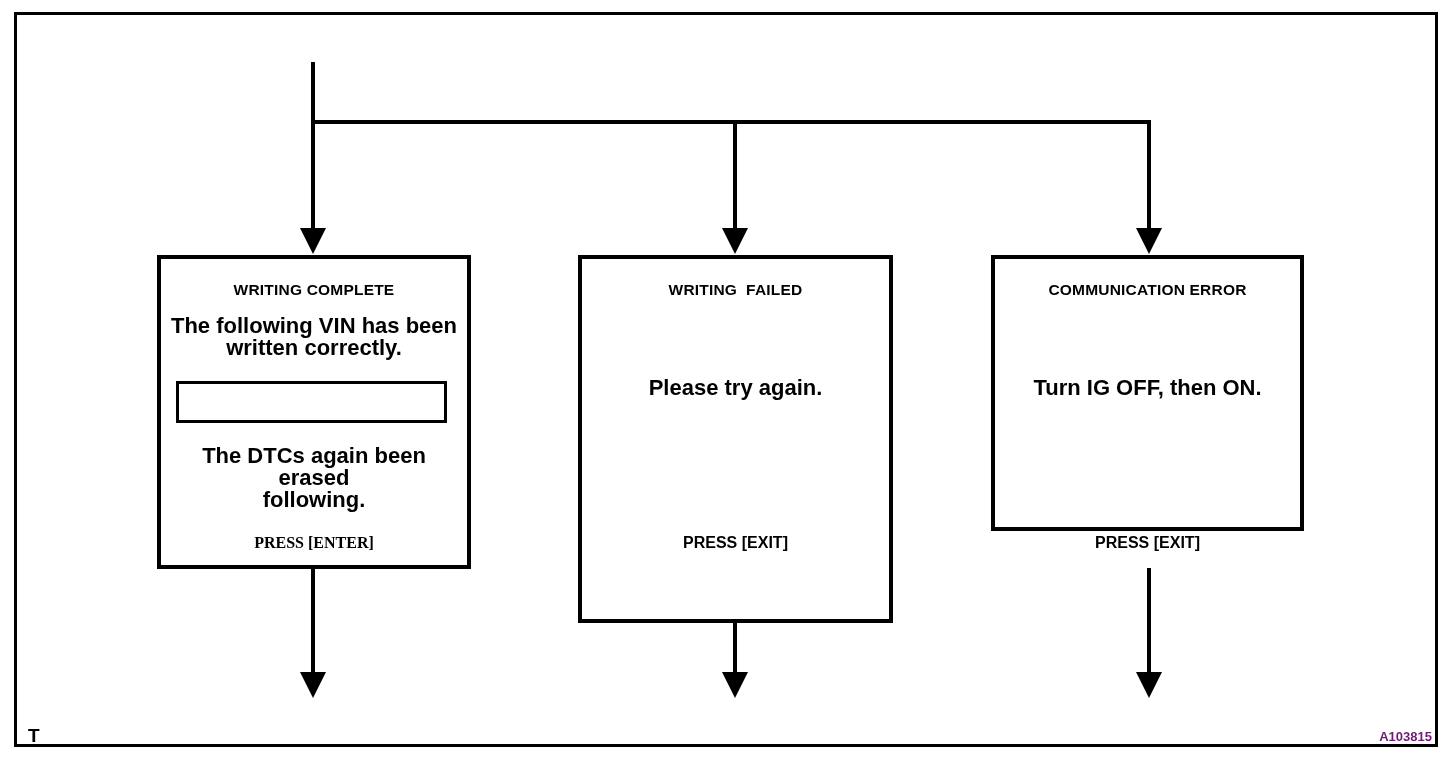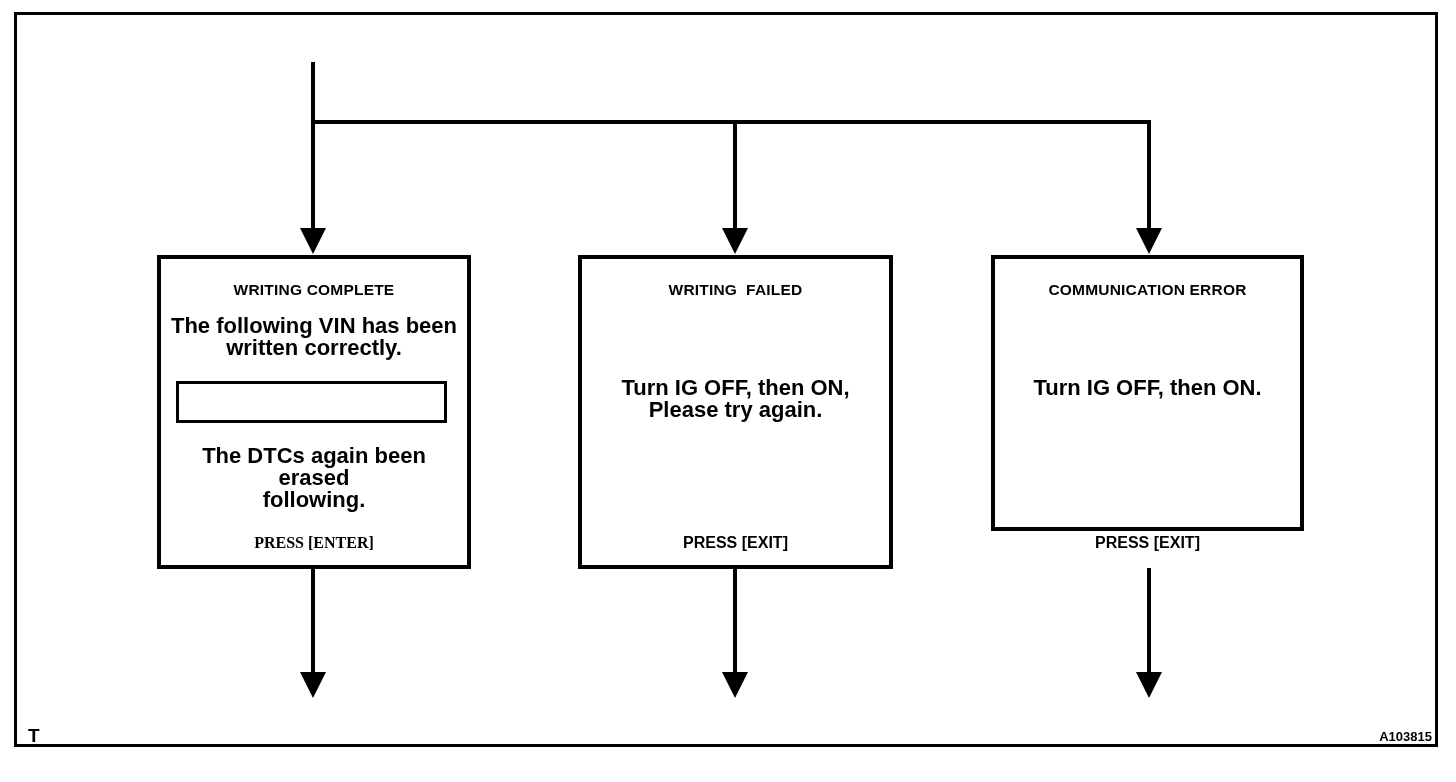--- a/index.html
+++ b/index.html
@@ -98,21 +98,21 @@
     font-weight: bold;
     color: #000000;
     line-height: 1;
   }
   .corner-tag-right {
     position: absolute;
     right: 24px;
     top: 730px;
     font-size: 13px;
     font-weight: bold;
-    color: #000000;
+    color: #701a75;
     line-height: 1;
   }
 </style>
 </head>
 <body>
 
 <div id="figure">
 
   <div class="frame"></div>
 
@@ -145,24 +145,23 @@
       <div>written correctly.</div>
     </div>
     <div class="vin-field" style="left:15px; top:122px; width:271px; height:42px;"></div>
     <div class="dlg-body" style="top:186px;">
       <div>The DTCs again been erased</div>
       <div>following.</div>
     </div>
     <div class="dlg-footer" style="top:275px;font-family:Liberation Serif, serif;">PRESS [ENTER]</div>
   </div>
 
-  <div class="dialog" style="left:578px; top:255px; width:315px; height:314px;padding-left:26px;">
+  <div class="dialog" style="left:578px; top:255px; width:315px; height:368px;padding-left:26px;">
     <div class="dlg-title" style="top:22px;">WRITING  FAILED</div>
     <div class="dlg-body" style="top:118px;">
-      <div>Turn IG OFF, then ON,</div>
       <div>Please try again.</div>
     </div>
     <div class="dlg-footer" style="top:275px;">PRESS [EXIT]</div>
   </div>
 
   <div class="dialog" style="left:991px; top:255px; width:313px; height:276px;">
     <div class="dlg-title" style="top:22px;">COMMUNICATION ERROR</div>
     <div class="dlg-body" style="top:118px;">
       <div>Turn IG OFF, then ON.</div>
     </div>

